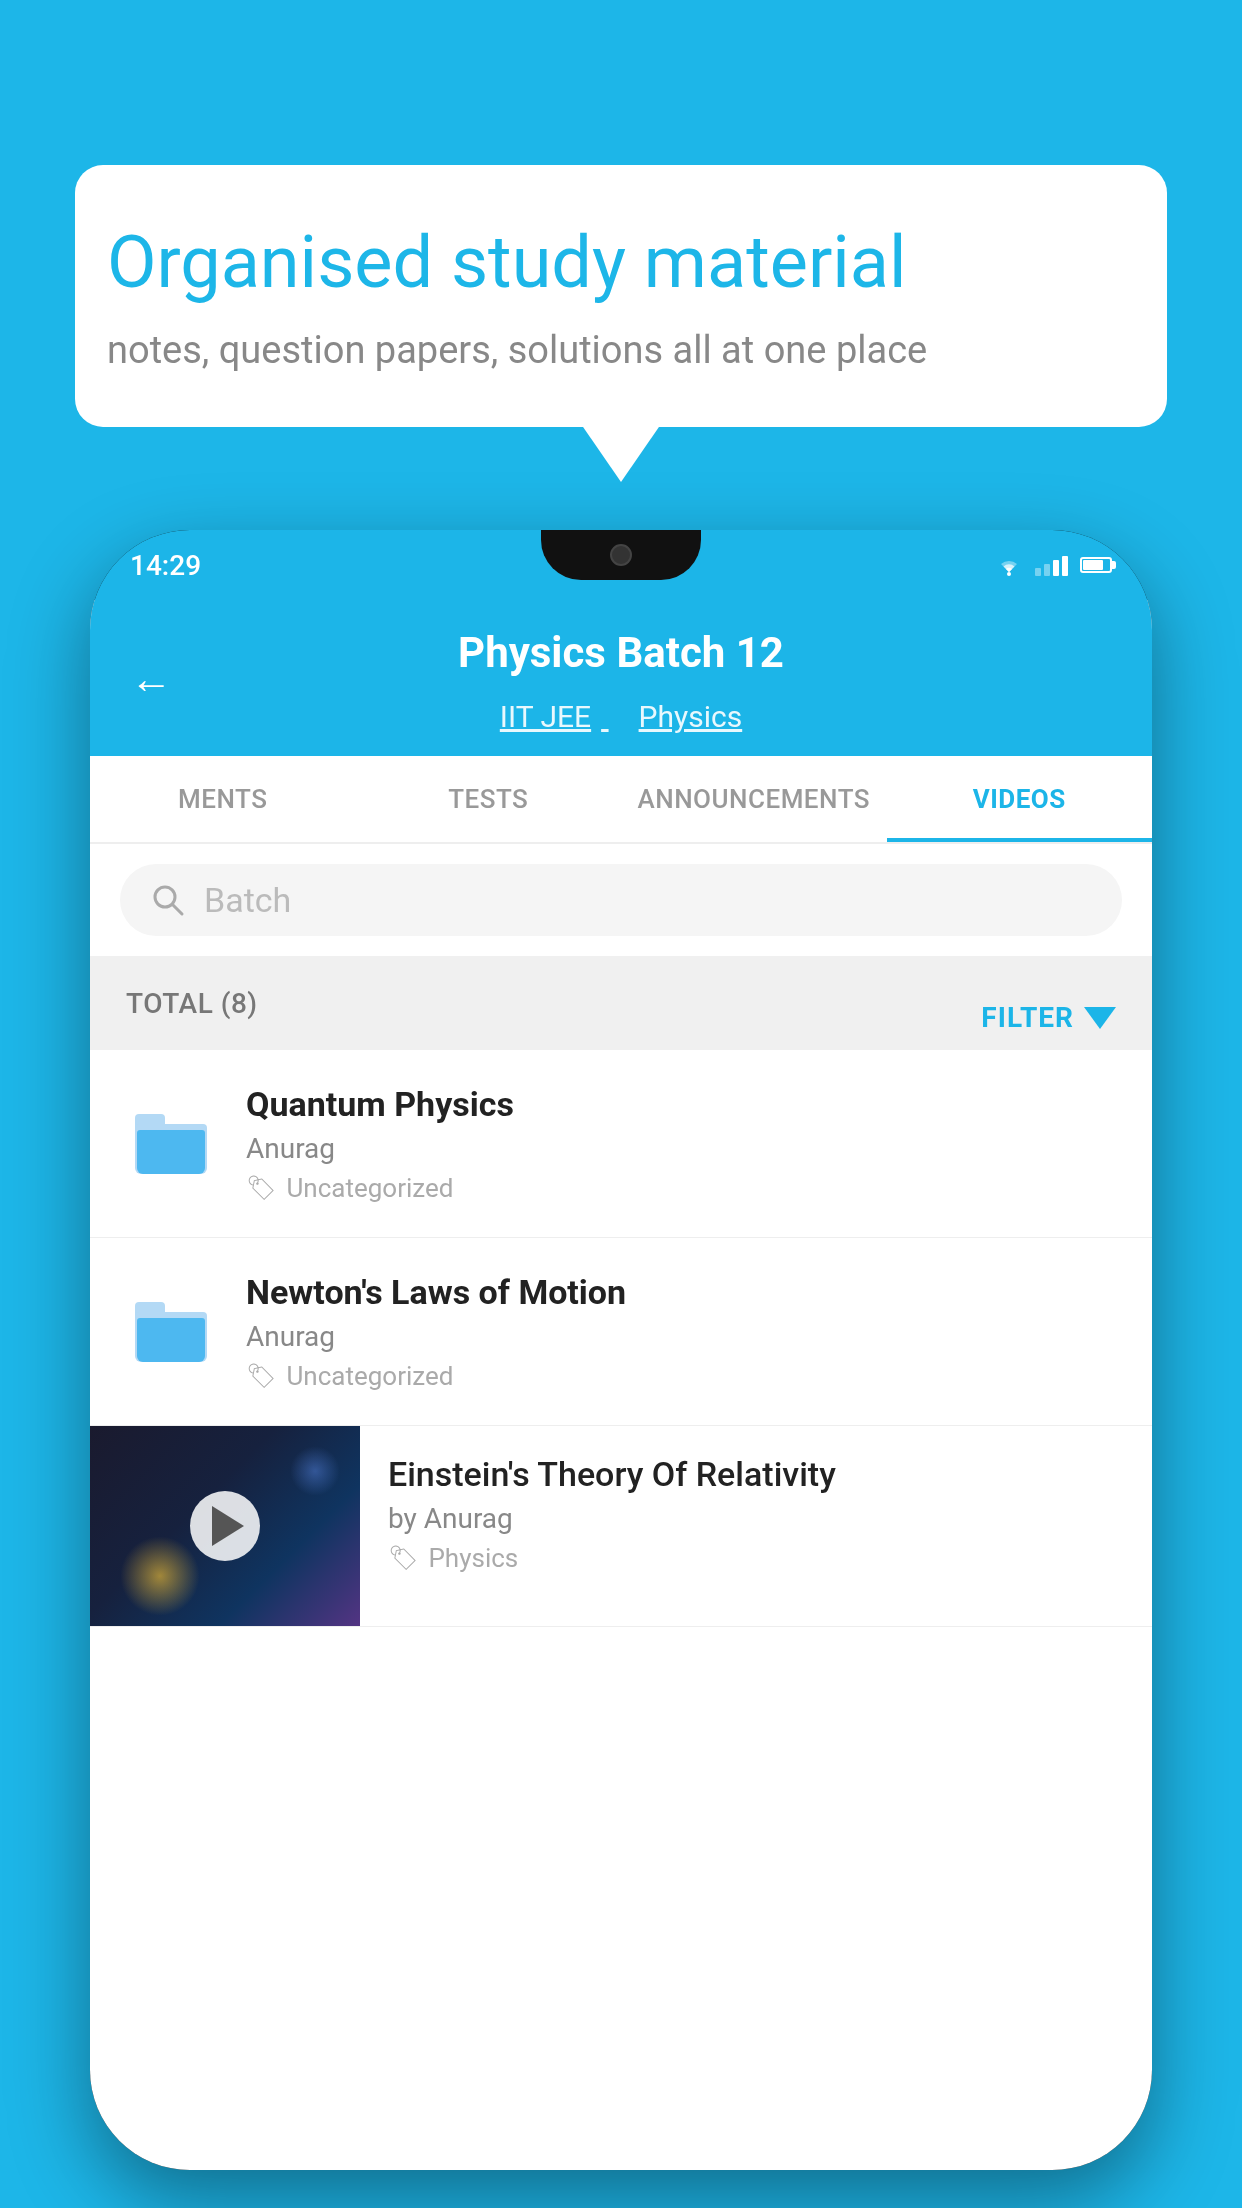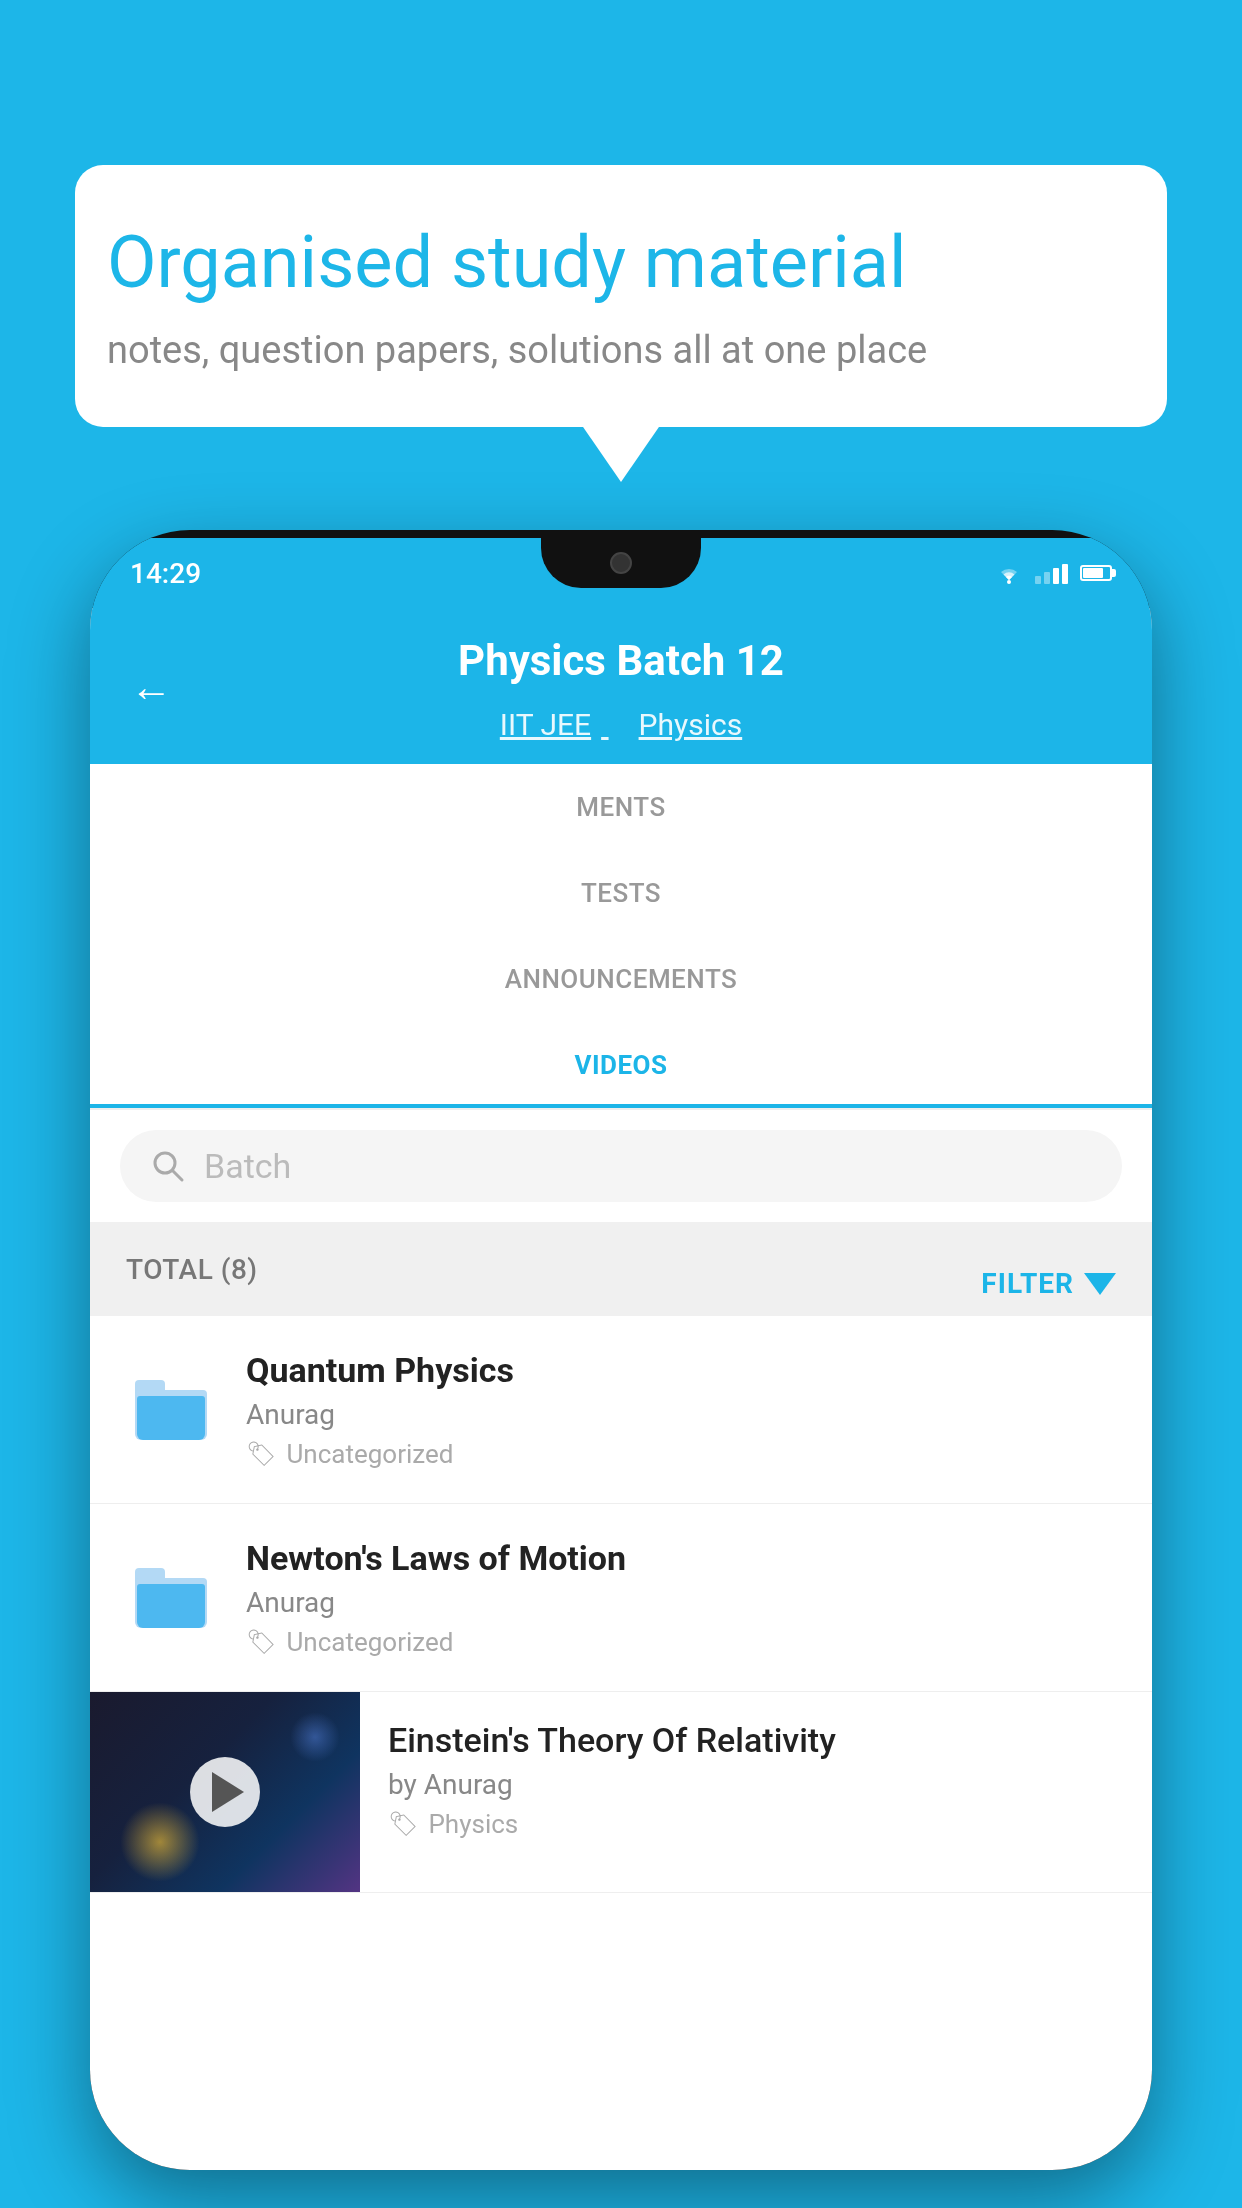--- a/index.html
+++ b/index.html
@@ -64,21 +64,20 @@
 
     
     .phone-status-bar {
       background: #1cb5e8;
       height: 70px;
       display: flex;
       align-items: center;
       justify-content: space-between;
       padding: 0 40px;
       position: relative;
-      margin-top: 8px;
     }
     .status-time {
       color: white;
       font-size: 28px;
       font-weight: 500;
     }
     .status-icons {
       display: flex;
       align-items: center;
       gap: 12px;
@@ -141,21 +140,20 @@
     .app-header-sub span {
       margin: 0 10px;
     }
 
     
     .tabs {
       display: flex;
       background: white;
       border-bottom: 2px solid #eee;
       overflow: hidden;
-      flex-direction: column;
     }
     .tab {
       flex: 1;
       text-align: center;
       padding: 28px 8px;
       font-size: 26px;
       color: #999;
       font-weight: 500;
       letter-spacing: 0.5px;
       text-transform: uppercase;

